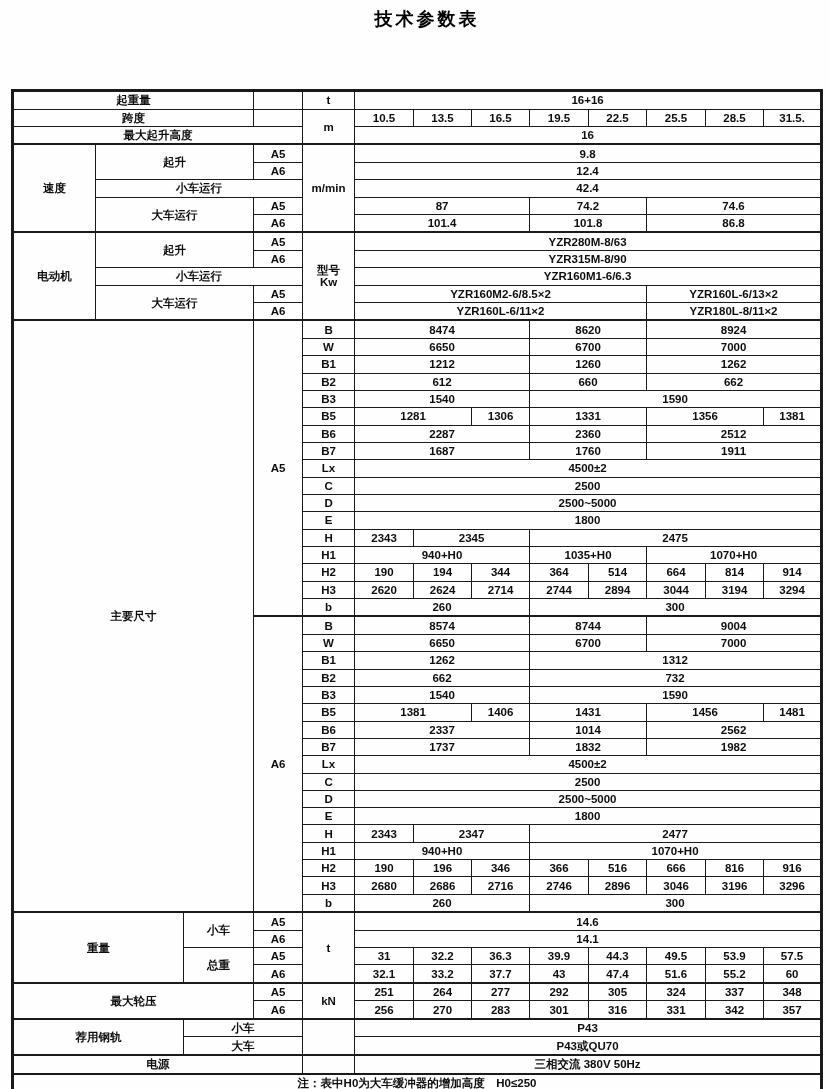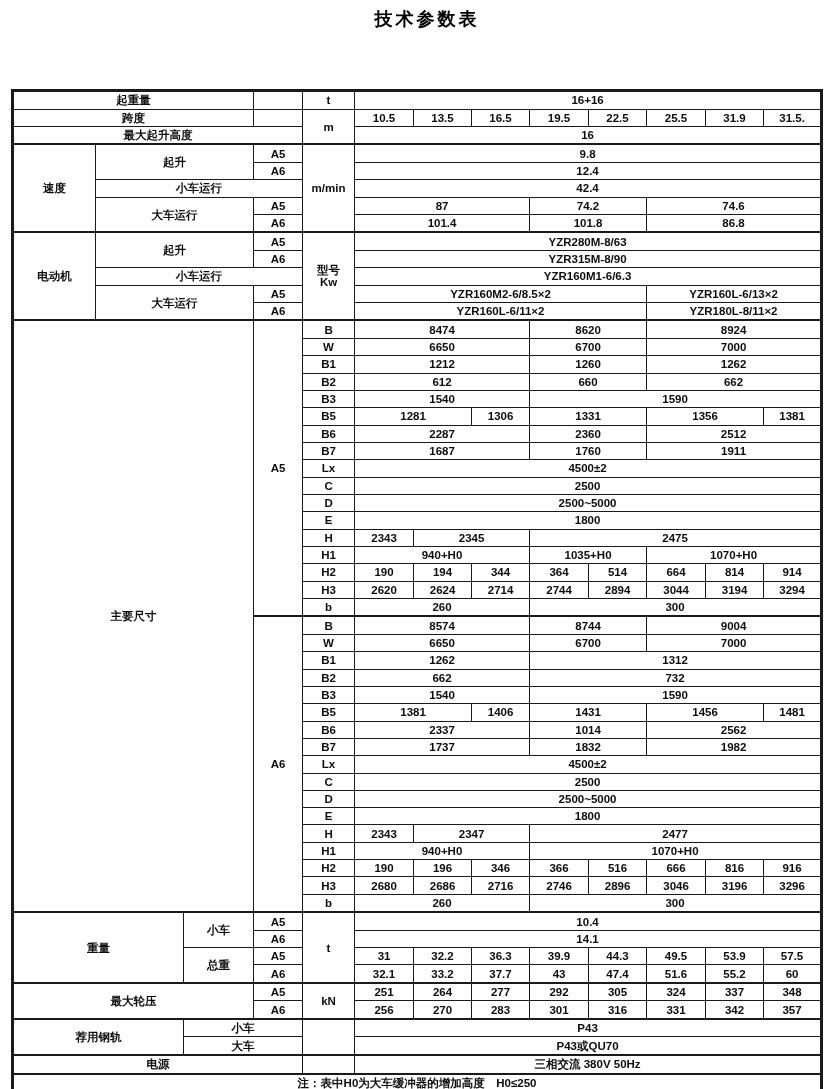--- a/index.html
+++ b/index.html
@@ -60,21 +60,21 @@
         <tr>
           <td colspan="3">跨度</td>
           <td></td>
           <td rowspan="2">m</td>
           <td>10.5</td>
           <td>13.5</td>
           <td>16.5</td>
           <td>19.5</td>
           <td>22.5</td>
           <td>25.5</td>
-          <td>31.9</td>
+          <td>28.5</td>
           <td>31.5.</td>
         </tr>
         <tr class="sep">
           <td colspan="4">最大起升高度</td>
           <td colspan="8">16</td>
         </tr>
         <tr>
           <td rowspan="5">速度</td>
           <td colspan="2" rowspan="2">起升</td>
           <td>A5</td>
@@ -335,21 +335,21 @@
         <tr class="sep">
           <td>b</td>
           <td colspan="3">260</td>
           <td colspan="5">300</td>
         </tr>
         <tr>
           <td colspan="2" rowspan="4">重量</td>
           <td rowspan="2">小车</td>
           <td>A5</td>
           <td rowspan="4">t</td>
-          <td colspan="8">10.4</td>
+          <td colspan="8">14.6</td>
         </tr>
         <tr>
           <td>A6</td>
           <td colspan="8">14.1</td>
         </tr>
         <tr>
           <td rowspan="2">总重</td>
           <td>A5</td>
           <td>31</td>
           <td>32.2</td>

